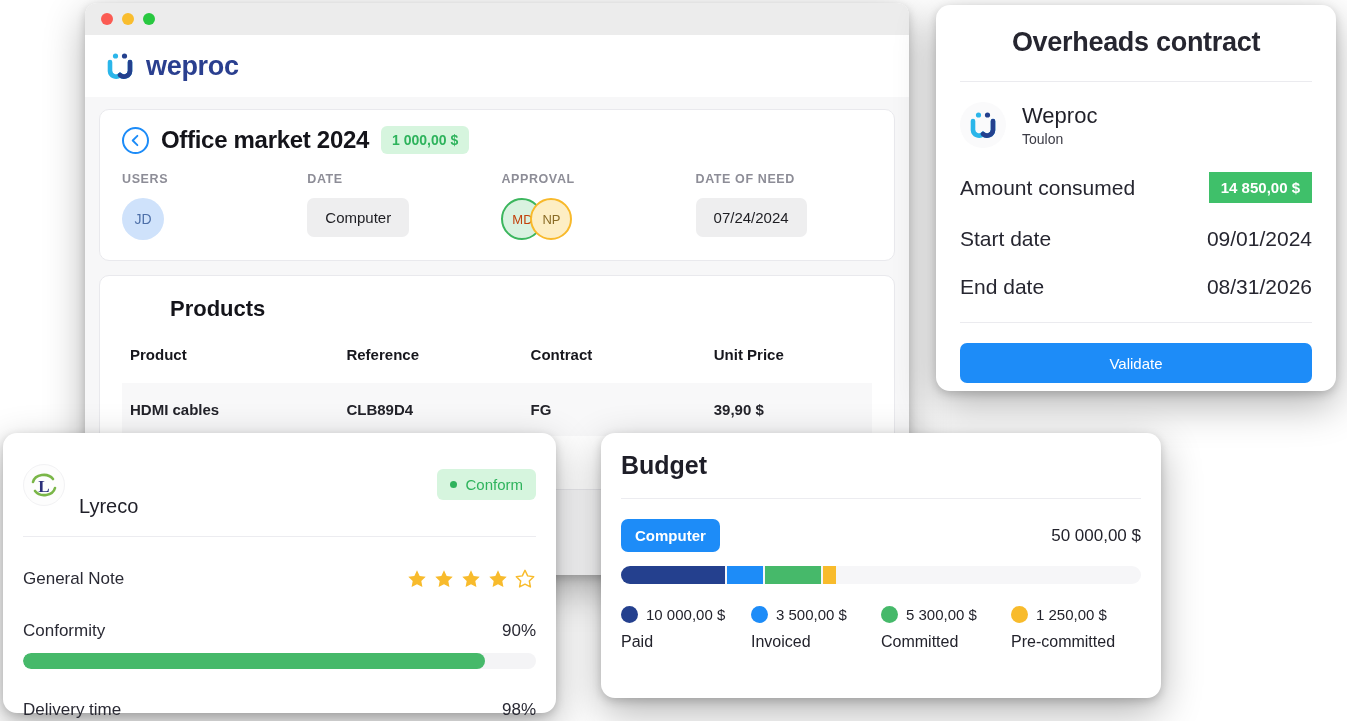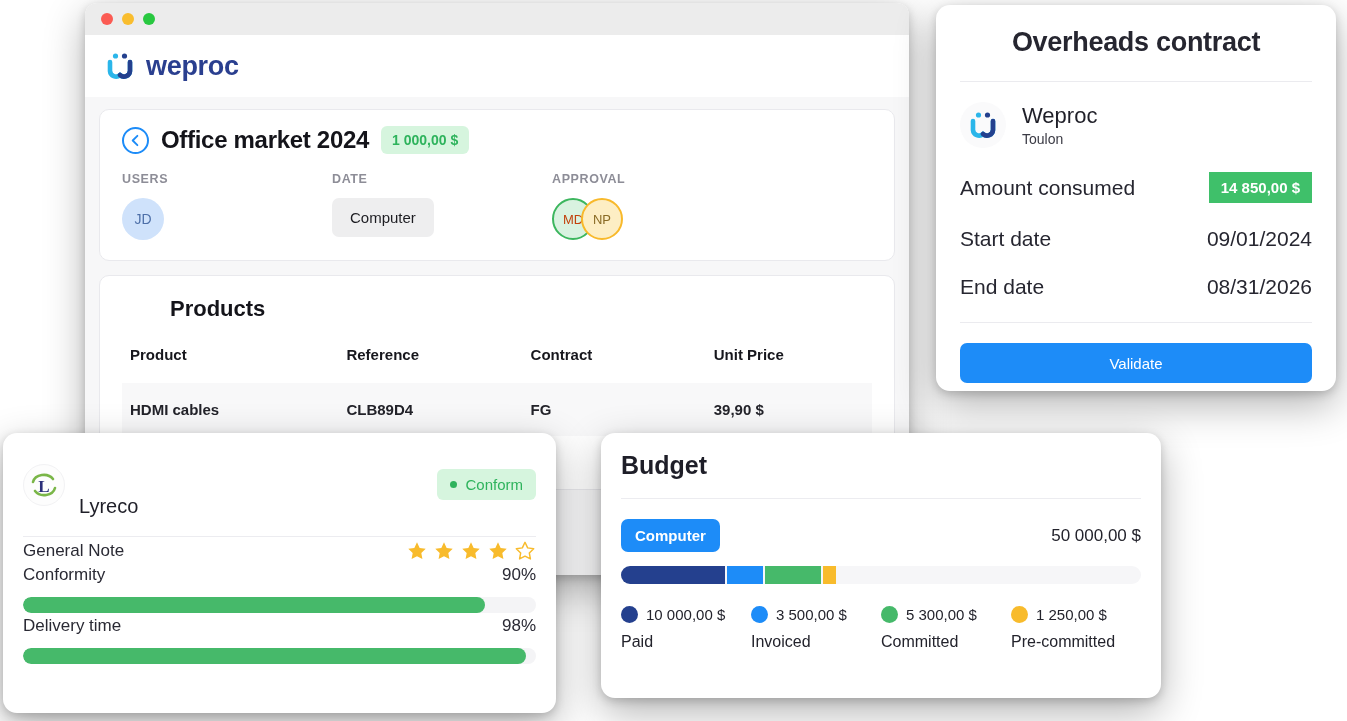--- a/index.html
+++ b/index.html
@@ -150,21 +150,21 @@
     display: flex; align-items: center; justify-content: center; flex: 0 0 auto;
   }
   .lyr-name { font-size: 20px; color: #1f1f28; margin-top: 44px; }
   .conform-chip {
     background: #d6f5de; color: #2eb35c; font-size: 15px;
     padding: 7px 13px; border-radius: 6px; display: flex; align-items: center; gap: 8px;
   }
   .conform-dot { width: 7px; height: 7px; border-radius: 50%; background: #2eb35c; }
   .lyr-hr { height: 1px; background: #ececf0; margin: 18px 0 0 0; }
 
-  .metric-row { display: flex; align-items: center; justify-content: space-between; margin-top: 3px; }
+  .metric-row { display: flex; align-items: center; justify-content: space-between; margin-top: 31px; }
   .metric-label { font-size: 17px; color: #2a2a34; }
   .metric-value { font-size: 17px; color: #2a2a34; }
   .stars { display: flex; gap: 5px; }
   .progress-track {
     height: 16px; background: #f4f4f6; border-radius: 8px; margin-top: 12px; overflow: hidden;
   }
   .progress-fill { height: 100%; background: #46b96a; border-radius: 8px; }
 
   
   .budget-card {
@@ -238,20 +238,24 @@
           <div class="meta-col file">
             <div class="meta-label">DATE</div>
             <div class="pill-box">Computer</div>
           </div>
           <div class="meta-col appr">
             <div class="meta-label">APPROVAL</div>
             <div class="appr-stack">
               <div class="appr-badge md">MD</div>
               <div class="appr-badge np">NP</div>
             </div>
+          </div>
+          <div class="meta-col date">
+            <div class="meta-label">DATE OF NEED</div>
+            <div class="pill-box date-box">07/24/2024</div>
           </div>
         </div>
       </div>
 
       <div class="card products-card">
         <div class="products-title">Products</div>
         <table class="products">
           <thead>
             <tr>
               <th class="col-prod">Product</th>

